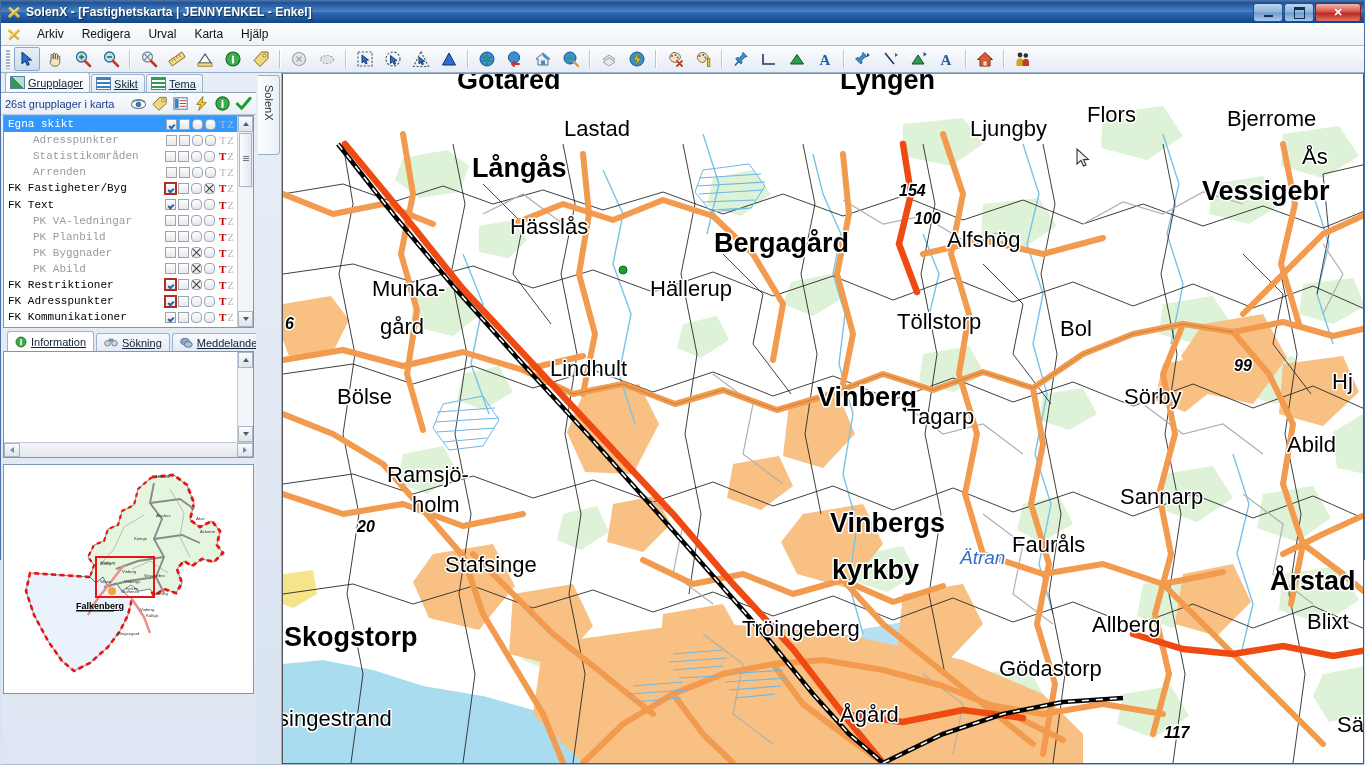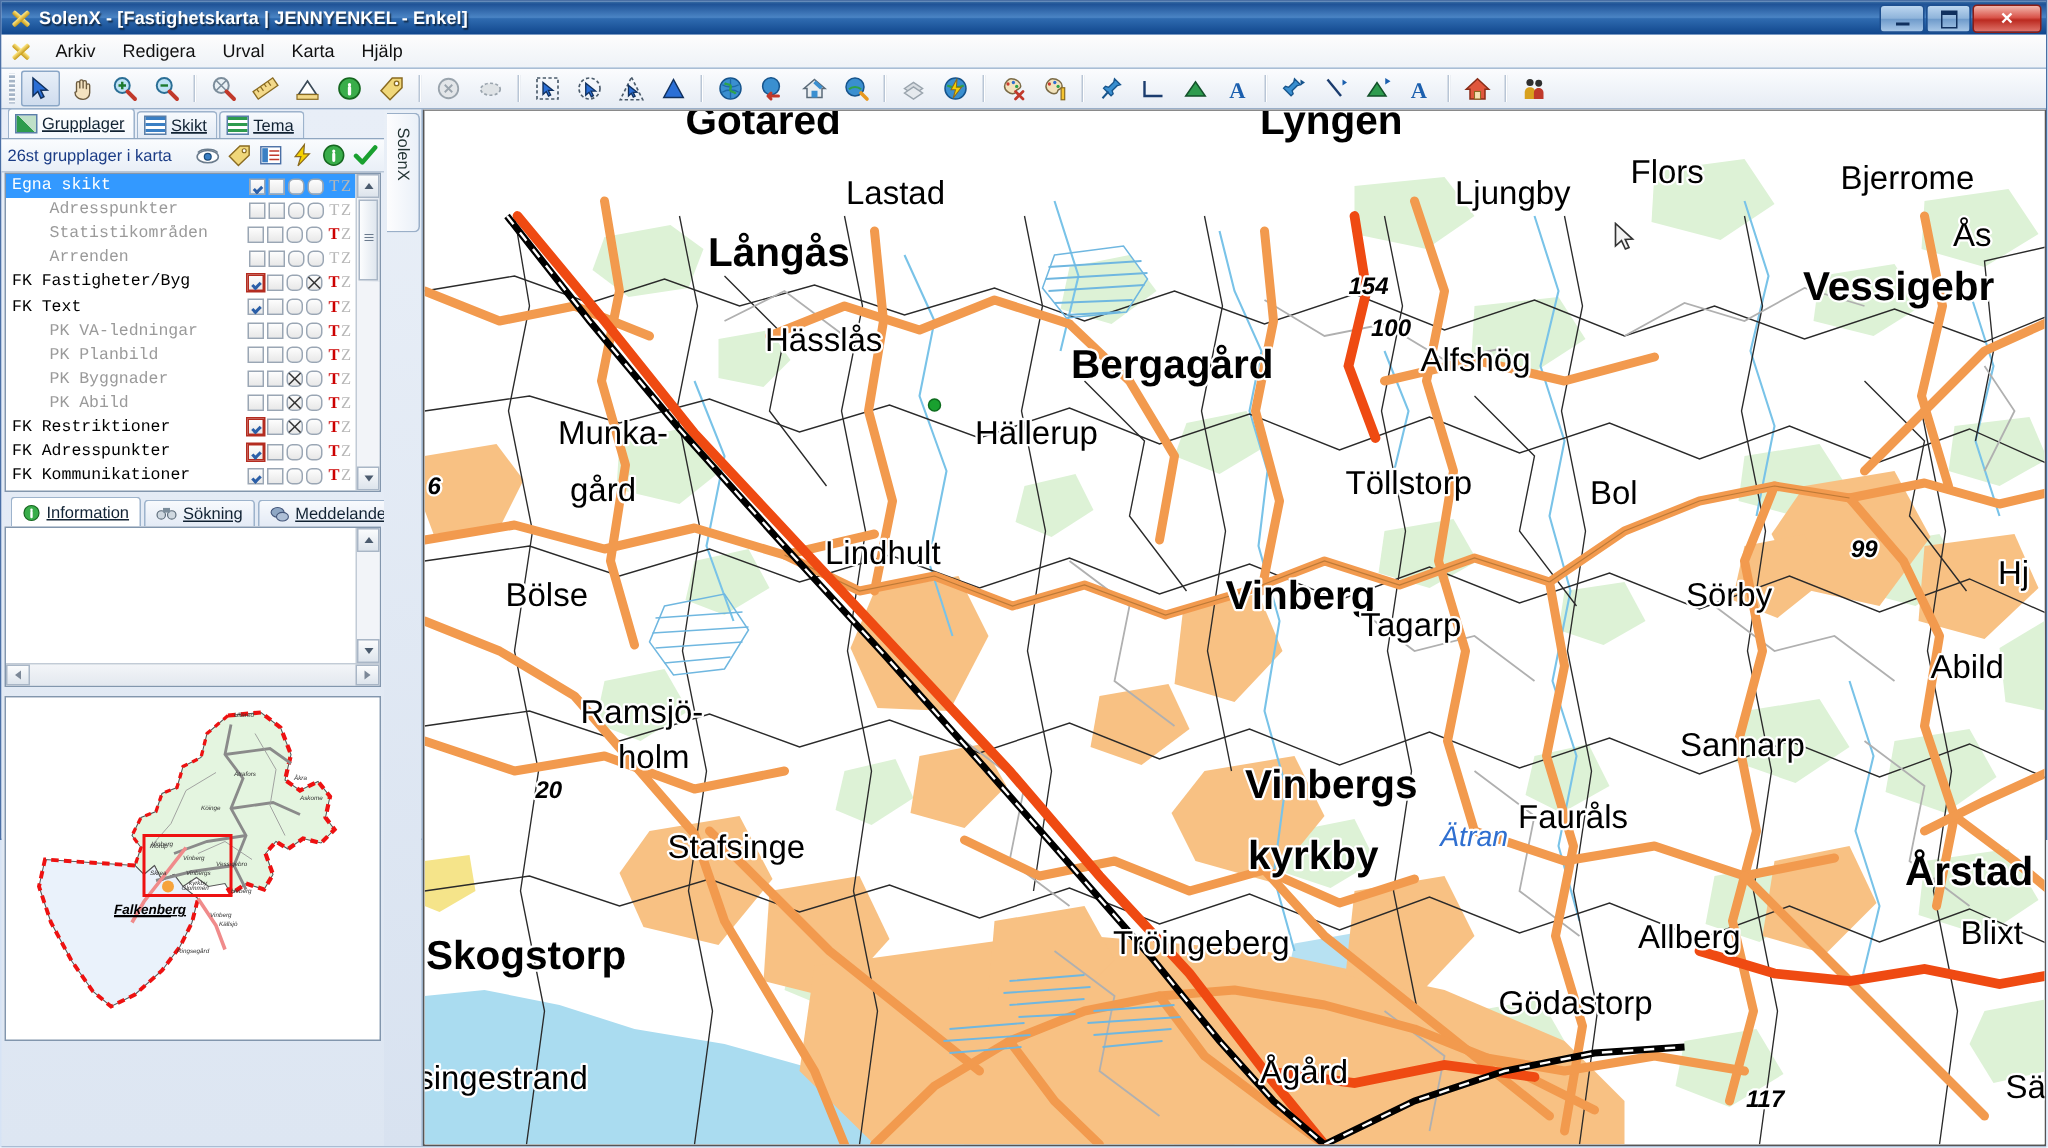--- a/index.html
+++ b/index.html
@@ -126,21 +126,21 @@
   .inforow{flex:1;display:flex;}
   .infocanvas{flex:1;background:#fff;}
   .hbar{height:14px;display:flex;background:linear-gradient(to bottom,#f3f5f8,#e3e8ef);
     border-top:1px solid #c2cbd6;}
   .hbtn{width:14px;background:linear-gradient(to bottom,#fbfcfd,#dde4ec);border:1px solid #a9b6c6;
     display:flex;align-items:center;justify-content:center;}
   .lf{width:0;height:0;border-top:3px solid transparent;border-bottom:3px solid transparent;border-right:4px solid #7c8897;}
   .rt{width:0;height:0;border-top:3px solid transparent;border-bottom:3px solid transparent;border-left:4px solid #7c8897;}
 
   
-  .ovwrap{margin:6px 2px 0 2px;height:228px;background:#fff;border:1px solid #8296ad;position:relative;overflow:hidden;font-style:italic;}
+  .ovwrap{margin:6px 2px 0 2px;height:228px;background:#fff;border:1px solid #8296ad;position:relative;overflow:hidden;}
   .scalebar{margin:4px 2px 0;height:19px;display:flex;align-items:center;}
   .scalesel{flex:1;height:19px;background:#fff;border:1px solid #7f93aa;display:flex;align-items:center;
     font-size:11px;color:#000;padding-left:4px;position:relative;}
   .scaledrop{position:absolute;right:0;top:0;width:16px;height:17px;
     background:linear-gradient(to bottom,#fbfcfd,#dde4ec);border-left:1px solid #a9b6c6;
     display:flex;align-items:center;justify-content:center;}
 
   
   .mapwrap{flex:1;border:1px solid #555;border-top:1px solid #8a8a8a;background:#fff;position:relative;overflow:hidden;}
   .mapsvg{position:absolute;left:0;top:0;}

